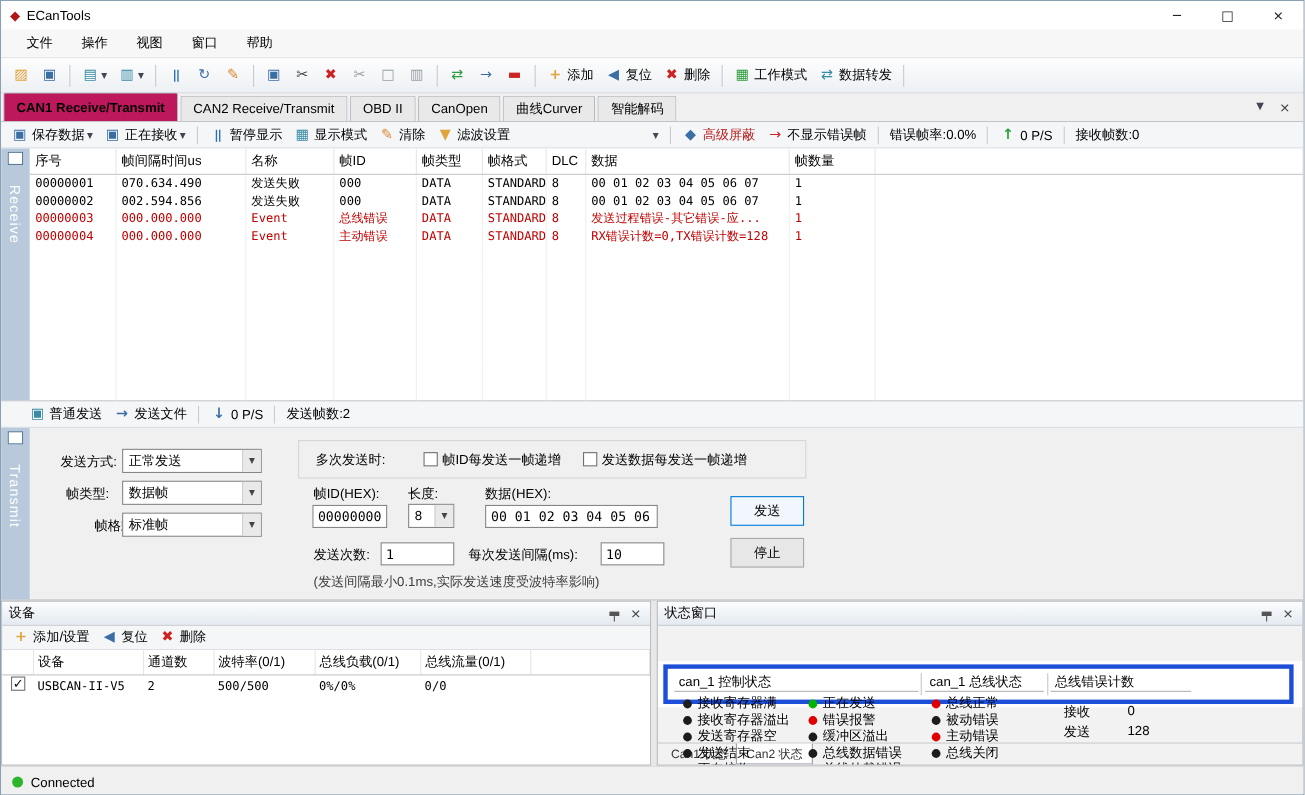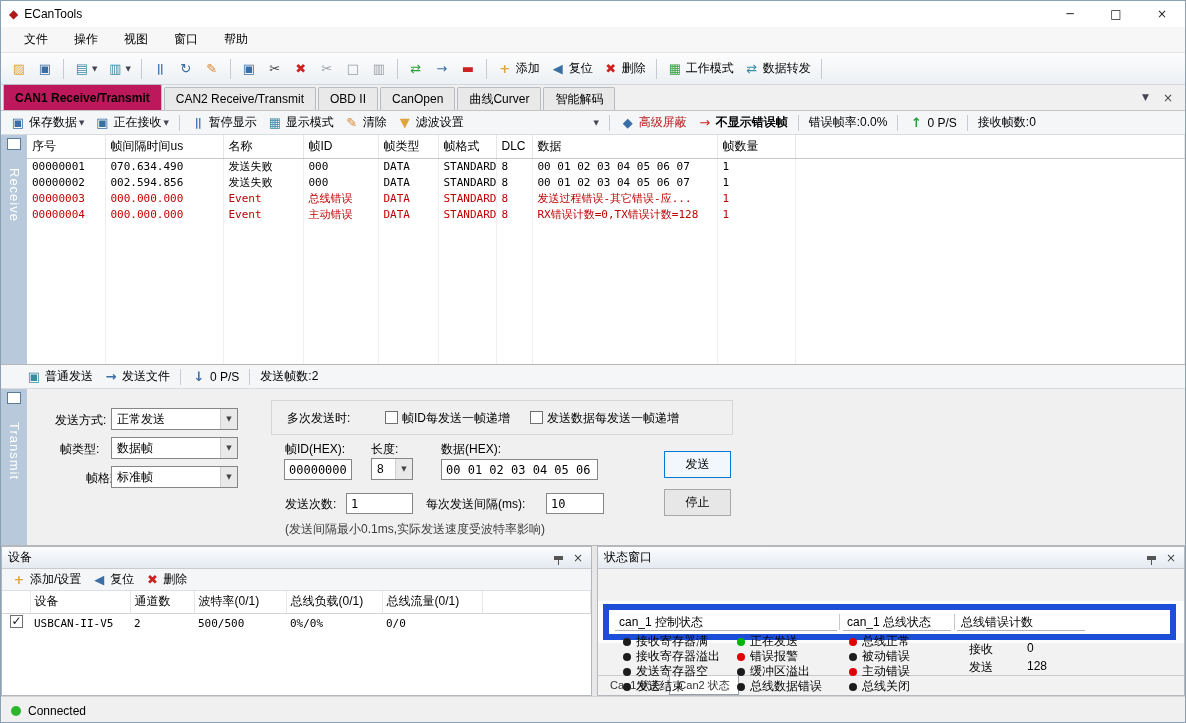--- a/index.html
+++ b/index.html
@@ -90,21 +90,21 @@
   .dev-toolbar { height:22px; display:flex; align-items:center; background:#f4f6f8; border-bottom:1px solid #dcdfe3; padding:0 4px; flex:none; }
   .dev-grid-wrap { flex:1; background:#fff; }
   .dev-grid { border-collapse:collapse; table-layout:fixed; width:100%; }
   .dev-grid th { font-weight:normal; text-align:left; border-right:1px solid #e6e6e6; border-bottom:1px solid #d4d4d4; padding:0 4px; height:22px; background:#fff; white-space:nowrap; }
   .dev-grid td { padding:0 4px; height:20px; font-size:11px; white-space:nowrap; font-family:"DejaVu Sans Mono","DejaVu Sans",monospace; }
   .dev-cb { width:13px; height:13px; border:1px solid #707070; background:#fff; display:inline-block; position:relative; }
   .dev-cb[data-checked="true"]::after { content:"✓"; position:absolute; left:1px; top:-2px; font-size:12px; color:#111; font-family:"DejaVu Sans",sans-serif; }
 
   
   .status-content { flex:1; background:#fdfdfd; position:relative; }
-  .status-box { position:absolute; left:5px; top:3px; right:8px; bottom:3px; border:6px solid #1d4ed8; background:#fff; }
+  .status-box { position:absolute; left:5px; top:3px; right:8px; bottom:3px; border:4px solid #1d4ed8; background:#fff; }
   .sec-title { position:absolute; font-size:12px; white-space:nowrap; }
   .hline { position:absolute; height:1px; background:#b4b4b4; }
   .vline { position:absolute; width:1px; background:#c8c8c8; top:4px; bottom:4px; }
   .st-item { position:absolute; display:flex; align-items:center; height:15px; white-space:nowrap; font-size:12px; }
   .dot { width:8px; height:8px; border-radius:50%; background:#1c1c1c; margin-right:5px; flex:none; }
   .dot[data-state="green"] { background:#00b400; }
   .dot[data-state="red"] { background:#e00000; }
   .counter { position:absolute; font-size:12px; white-space:nowrap; }
   .status-tabs { height:20px; display:flex; align-items:flex-start; background:#f2f2f2; border-top:1px solid #c8ccd0; padding-left:4px; flex:none; }
   .stab { height:19px; padding:0 8px; display:flex; align-items:center; font-size:11px; color:#333; }
@@ -260,21 +260,21 @@
         <span class="spacer"></span>
         <span class="caret-sm">▼</span>
       </span>
     <span class="sb-sep"></span>
     <span class="sb-item">
         <span class="tb-icon c-blue">◆</span>
         <span class="lbl accent-blue">高级屏蔽</span>
       </span>
     <span class="sb-item">
         <span class="tb-icon c-red">→</span>
-        <span class="lbl" style="font-weight:bold;">不显示错误帧</span>
+        <span class="lbl" style="font-weight:normal;">不显示错误帧</span>
       </span>
     <span class="sb-sep"></span>
     <span class="sb-text">错误帧率:0.0%</span>
     <span class="sb-sep"></span>
     <span class="sb-item">
         <span class="tb-icon c-green" style="font-weight:bold;">↑</span>
         <span class="lbl">0 P/S</span>
       </span>
     <span class="sb-sep"></span>
     <span class="sb-text">接收帧数:0</span>

